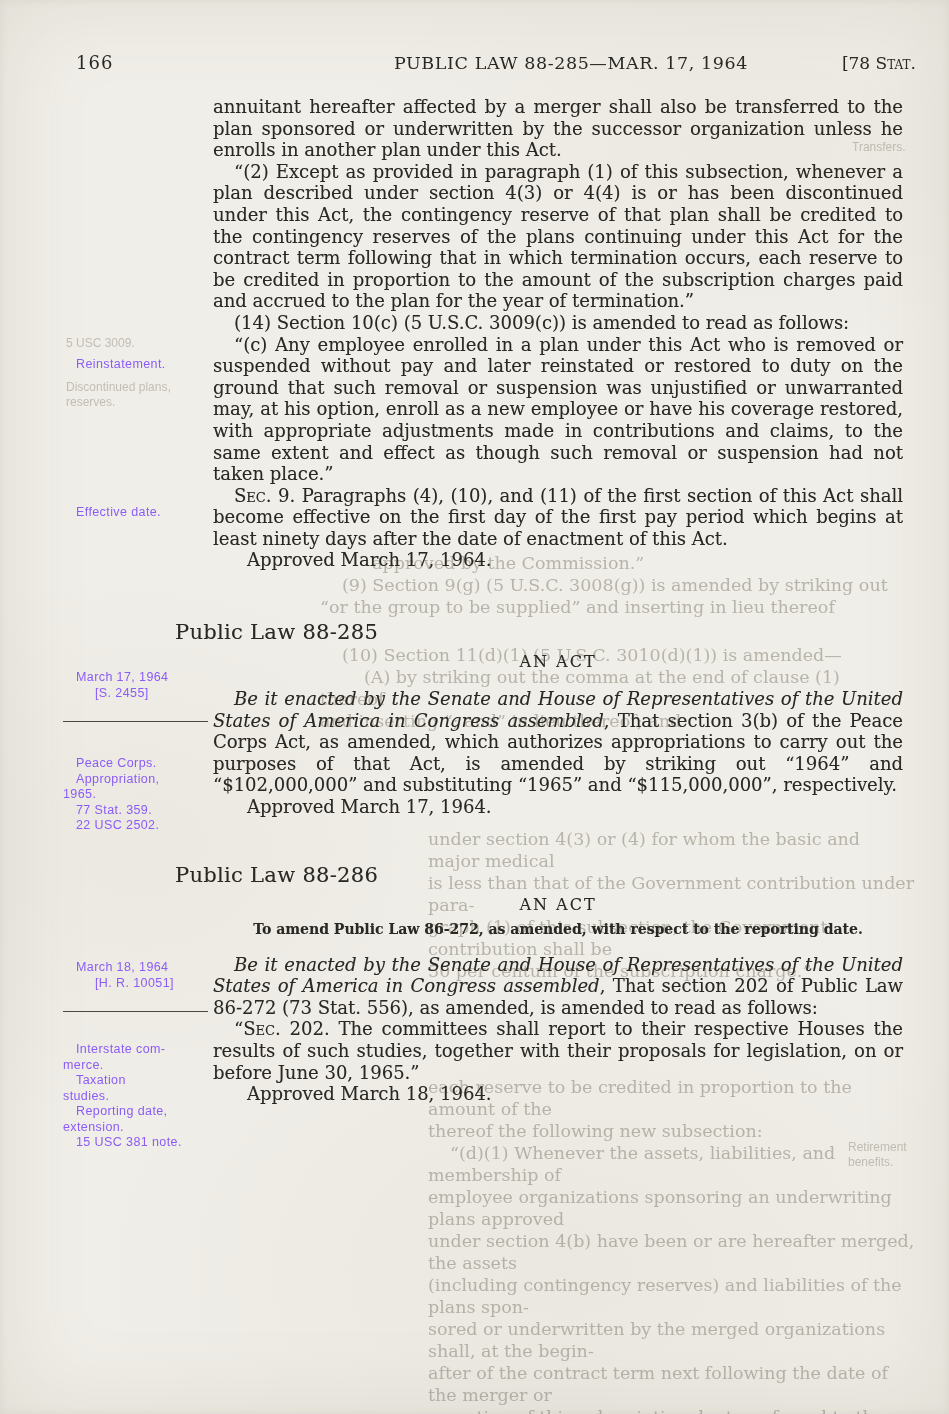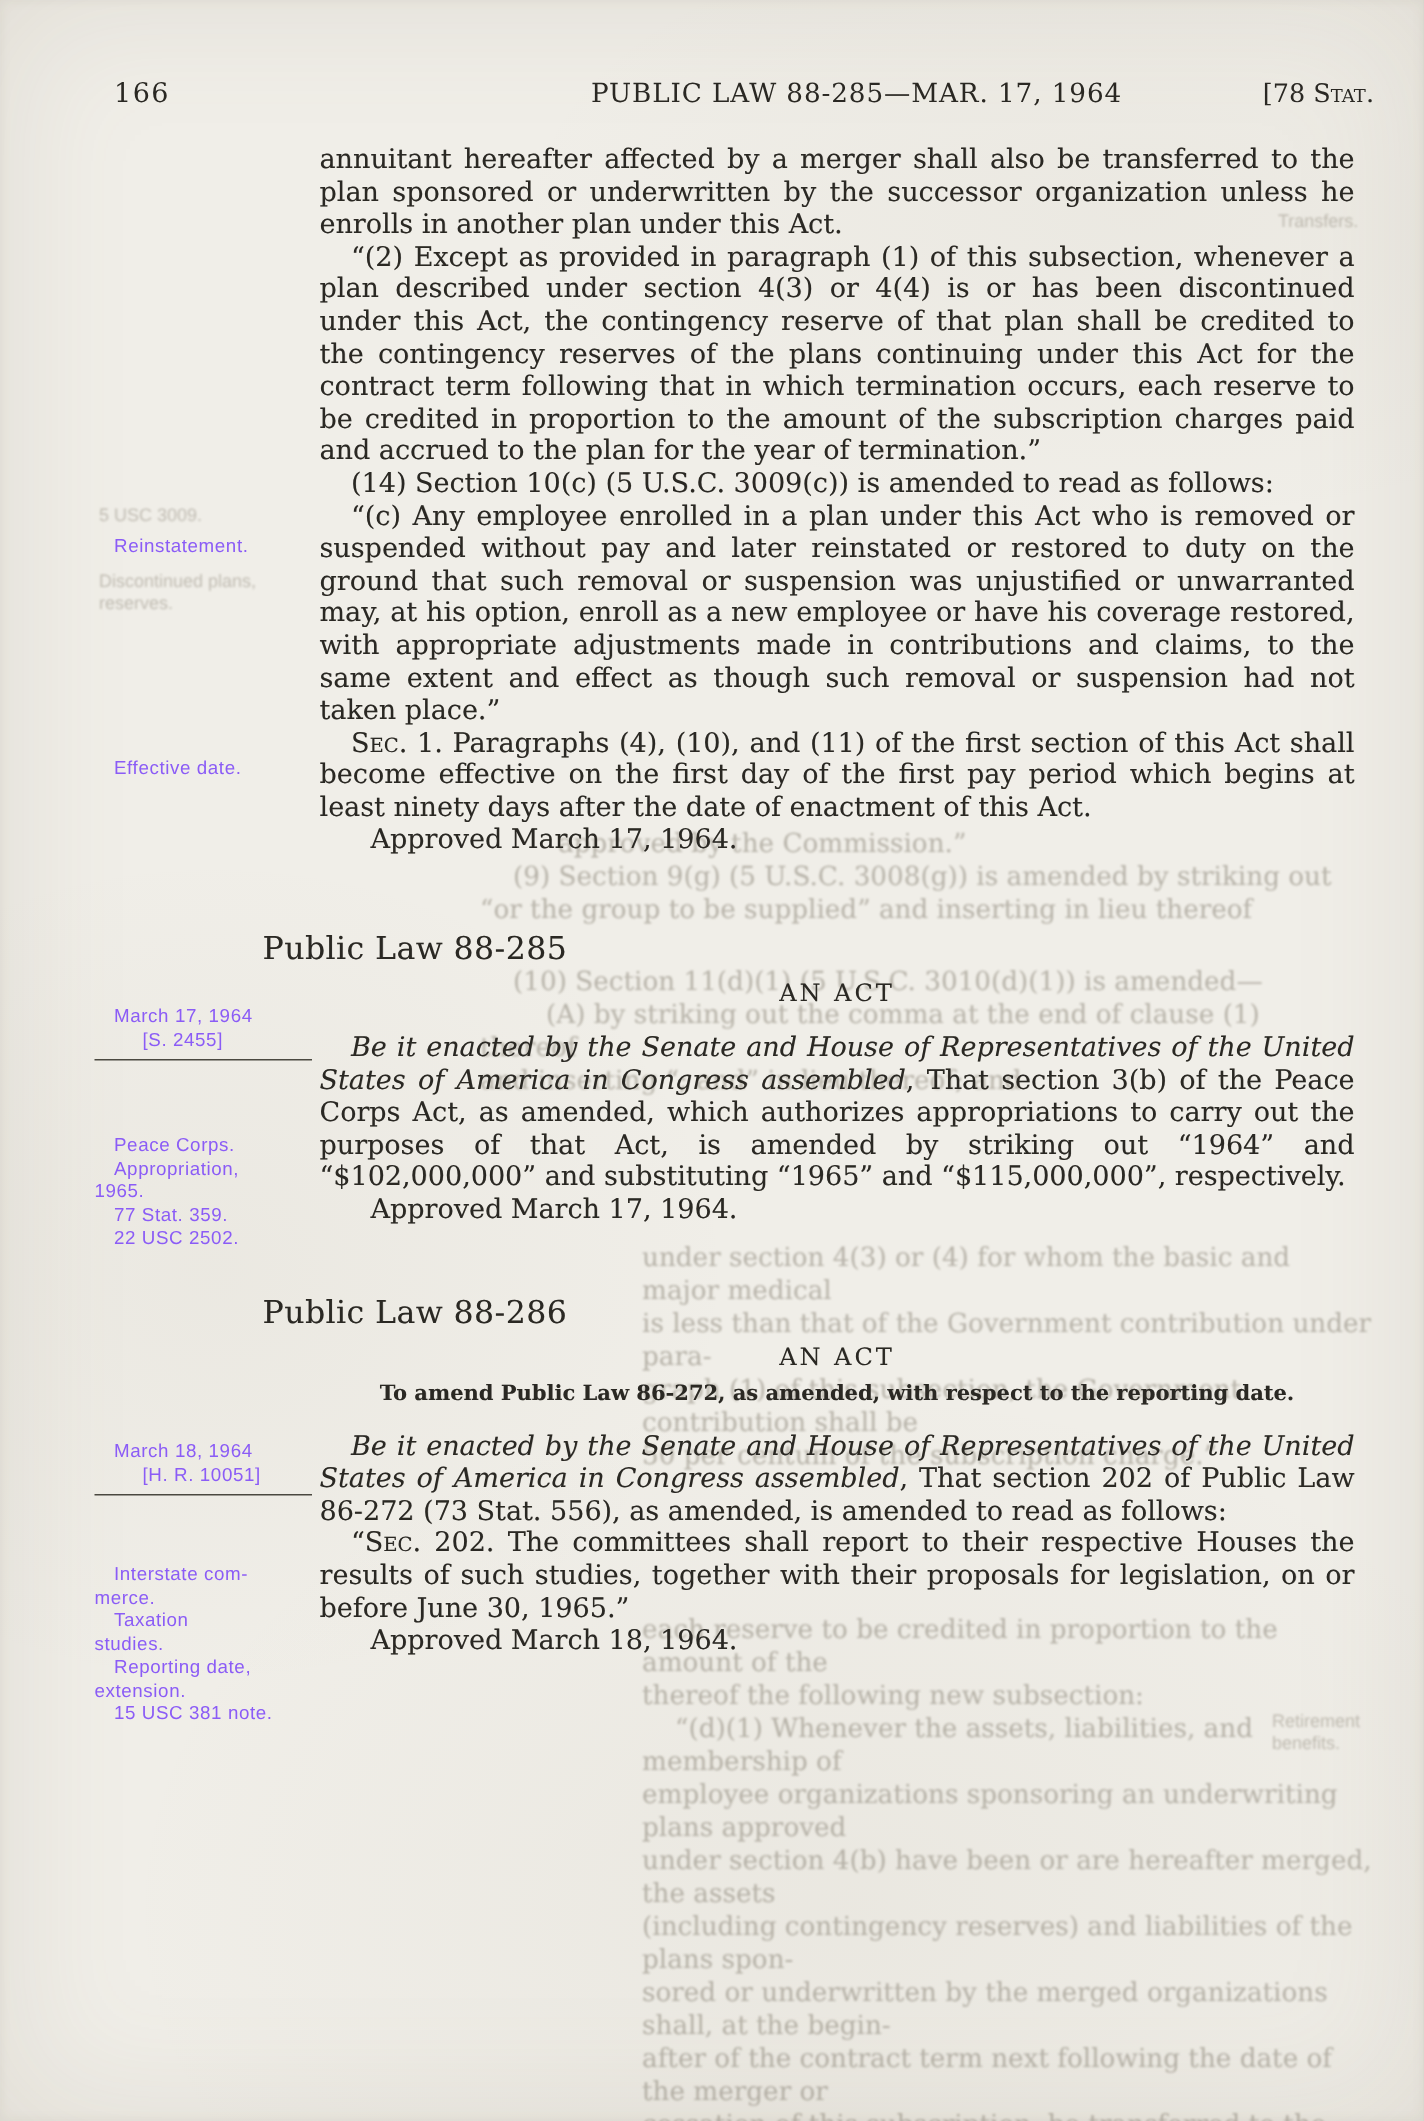--- a/index.html
+++ b/index.html
@@ -38,21 +38,21 @@
   .an-act { text-align:center; font-size:16px; letter-spacing:2px; margin-top:7px; line-height:20px; }
   .act-subtitle { text-align:center; font-size:14px; font-weight:bold; line-height:18px; margin-top:5px; }
   .enacting { margin-top:16px; }
   
   .sidenote { position:absolute; left:63px; width:148px;
     font-family:"Liberation Sans", sans-serif;
     font-size:12.5px; line-height:15.5px; letter-spacing:0.4px; color:#8b5cf6;
     text-align:left; }
   .sidenote .fl { padding-left:13px; }
   .sidenote .bill { padding-left:32px; }
-  .sidenote.ruled { border-bottom:1.5px solid #4a4840; padding-bottom:5px; width:145px; }
+  .sidenote.ruled { border-bottom:1.5px solid #4a4840; padding-bottom:20px; width:145px; }
   
   .ghost, .ghostline { font-family:"DejaVu Serif", serif; }
   .ghost { position:absolute; color:rgba(128,122,108,0.50); filter:blur(0.7px);
     font-size:17.5px; line-height:22px; pointer-events:none; }
   .ghost.small { font-family:"Liberation Sans", sans-serif; font-size:12px; line-height:15px;
     color:rgba(128,122,108,0.42); }
   .g-ind { text-indent:22px; }
 </style>
 </head>
 <body>
@@ -129,21 +129,21 @@
     <div class="fl">Reporting date,</div>
     <div>extension.</div>
     <div class="fl">15 USC 381 note.</div>
   </div>
 
   <section class="bodycol">
     <p class="para">annuitant hereafter affected by a merger shall also be transferred to the plan sponsored or underwritten by the successor organization unless he enrolls in another plan under this Act.</p>
     <p class="para indent">“(2) Except as provided in paragraph (1) of this subsection, whenever a plan described under section 4(3) or 4(4) is or has been discontinued under this Act, the contingency reserve of that plan shall be credited to the contingency reserves of the plans continuing under this Act for the contract term following that in which termination occurs, each reserve to be credited in proportion to the amount of the subscription charges paid and accrued to the plan for the year of termination.”</p>
     <p class="para indent">(14) Section 10(c) (5 U.S.C. 3009(c)) is amended to read as follows:</p>
     <p class="para indent">“(c) Any employee enrolled in a plan under this Act who is removed or suspended without pay and later reinstated or restored to duty on the ground that such removal or suspension was unjustified or unwarranted may, at his option, enroll as a new employee or have his coverage restored, with appropriate adjustments made in contributions and claims, to the same extent and effect as though such removal or suspension had not taken place.”</p>
-    <p class="para indent"><span class="sc">Sec. 1.</span><span> Paragraphs (4), (10), and (11) of the first section of this Act shall become effective on the first day of the first pay period which begins at least ninety days after the date of enactment of this Act.</span></p>
+    <p class="para indent"><span class="sc">Sec. 9.</span><span> Paragraphs (4), (10), and (11) of the first section of this Act shall become effective on the first day of the first pay period which begins at least ninety days after the date of enactment of this Act.</span></p>
     <p class="para approved">Approved March 17, 1964.</p>
 
     <div class="law-section-285">
       <h2 class="pl-heading">Public Law 88-285</h2>
       <div class="an-act">AN ACT</div>
       <p class="para indent enacting"><i>Be it enacted by the Senate and House of Representatives of the United States of America in Congress assembled</i><span>, That section 3(b) of the Peace Corps Act, as amended, which authorizes appropriations to carry out the purposes of that Act, is amended by striking out “1964” and “$102,000,000” and substituting “1965” and “$115,000,000”, respectively.</span></p>
       <p class="para approved">Approved March 17, 1964.</p>
     </div>
 
     <div class="law-section-286">

